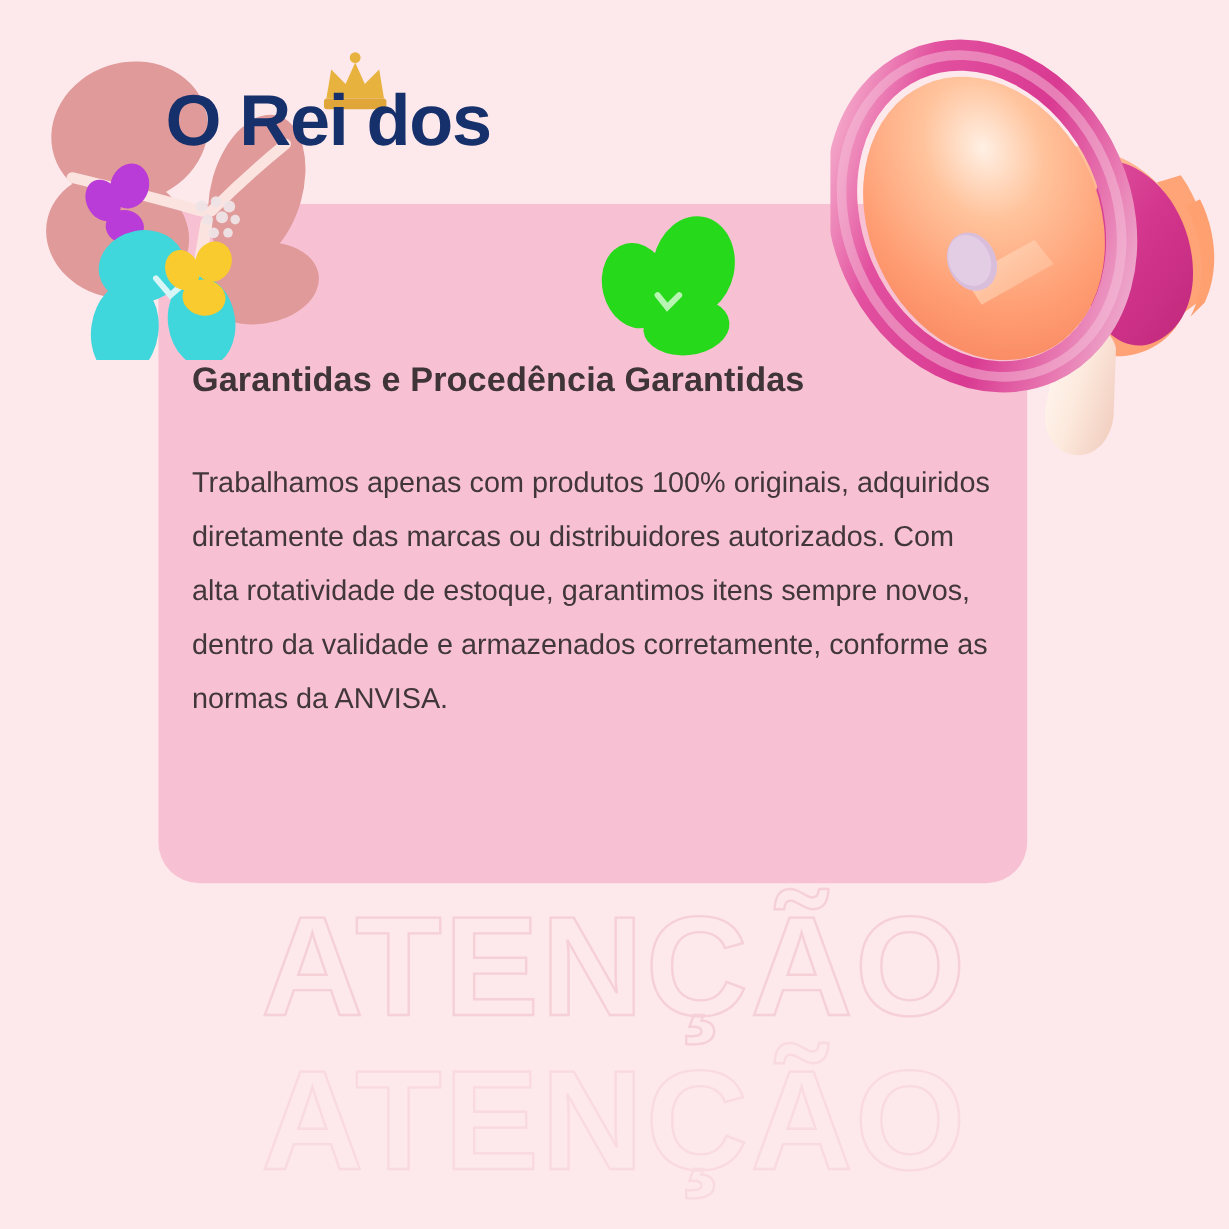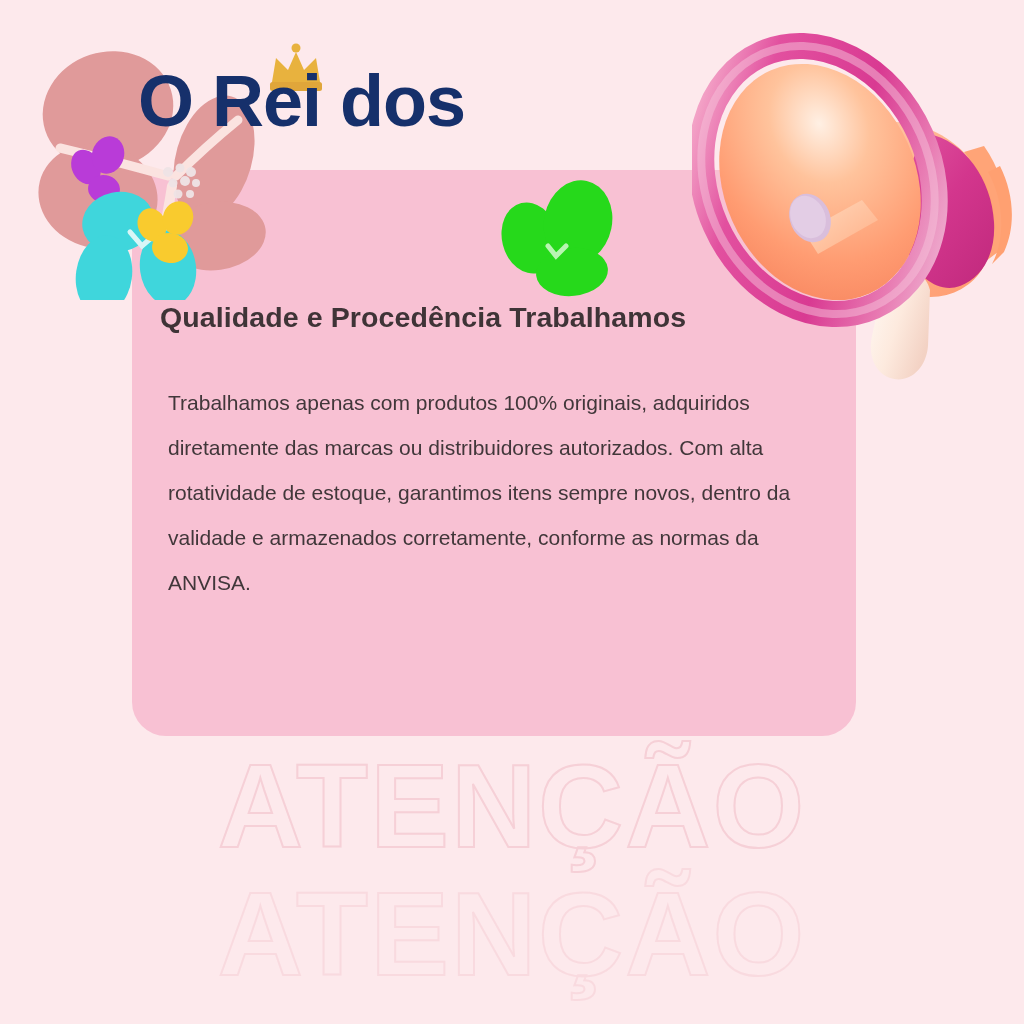--- a/index.html
+++ b/index.html
@@ -56,40 +56,40 @@
     font-weight:700;
     font-size:28.5px;
     color:#3f3437;
     letter-spacing:.1px;
     margin:0 0 46px 0;
     line-height:1.2;
   }
   .card-body{
     font-family:"Liberation Sans", sans-serif;
     font-weight:400;
-    font-size:21px;
+    font-size:24px;
     line-height:45px;
     color:#41373a;
-    margin:8px;
+    margin:0;
     max-width:672px;
   }
 
   
   .logo-wrap{
     position:absolute;
     left:0;top:0;
     width:660px;height:300px;
     z-index:5;
   }
   .logo-text{
     position:absolute;
     left:138px;top:62px;
     font-family:"Liberation Sans", sans-serif;
     font-weight:700;
-    font-size:72px;
+    font-size:60px;
     line-height:78px;
     color:#16306b;
     letter-spacing:-1px;
     z-index:7;
     white-space:nowrap;
   }
   .logo-line2{ margin-left:-22px; }
 
   
   .mega{
@@ -105,21 +105,21 @@
 <body>
 
 <div id="poster">
 
   <div class="watermark wm1">ATENÇÃO</div>
   <div class="watermark wm2">ATENÇÃO</div>
 
   <div class="card"></div>
 
   <div class="card-inner">
-    <h2 class="card-heading">Qualidade e Procedência Trabalhamos</h2>
+    <h2 class="card-heading">Garantidas e Procedência Garantidas</h2>
     <p class="card-body">Trabalhamos apenas com produtos 100% originais, adquiridos diretamente das marcas ou distribuidores autorizados. Com alta rotatividade de estoque, garantimos itens sempre novos, dentro da validade e armazenados corretamente, conforme as normas da ANVISA.</p>
   </div>
 
   <div class="logo-wrap">
 
     <svg width="660" height="300" viewBox="0 0 660 300" style="position:absolute;left:0;top:0;z-index:3;">
 
       <g>
         <ellipse cx="108" cy="110" rx="66" ry="58" fill="#e09a9a" transform="rotate(-18 108 110)"></ellipse>
         <ellipse cx="98" cy="196" rx="60" ry="52" fill="#e09a9a" transform="rotate(14 98 196)"></ellipse>

